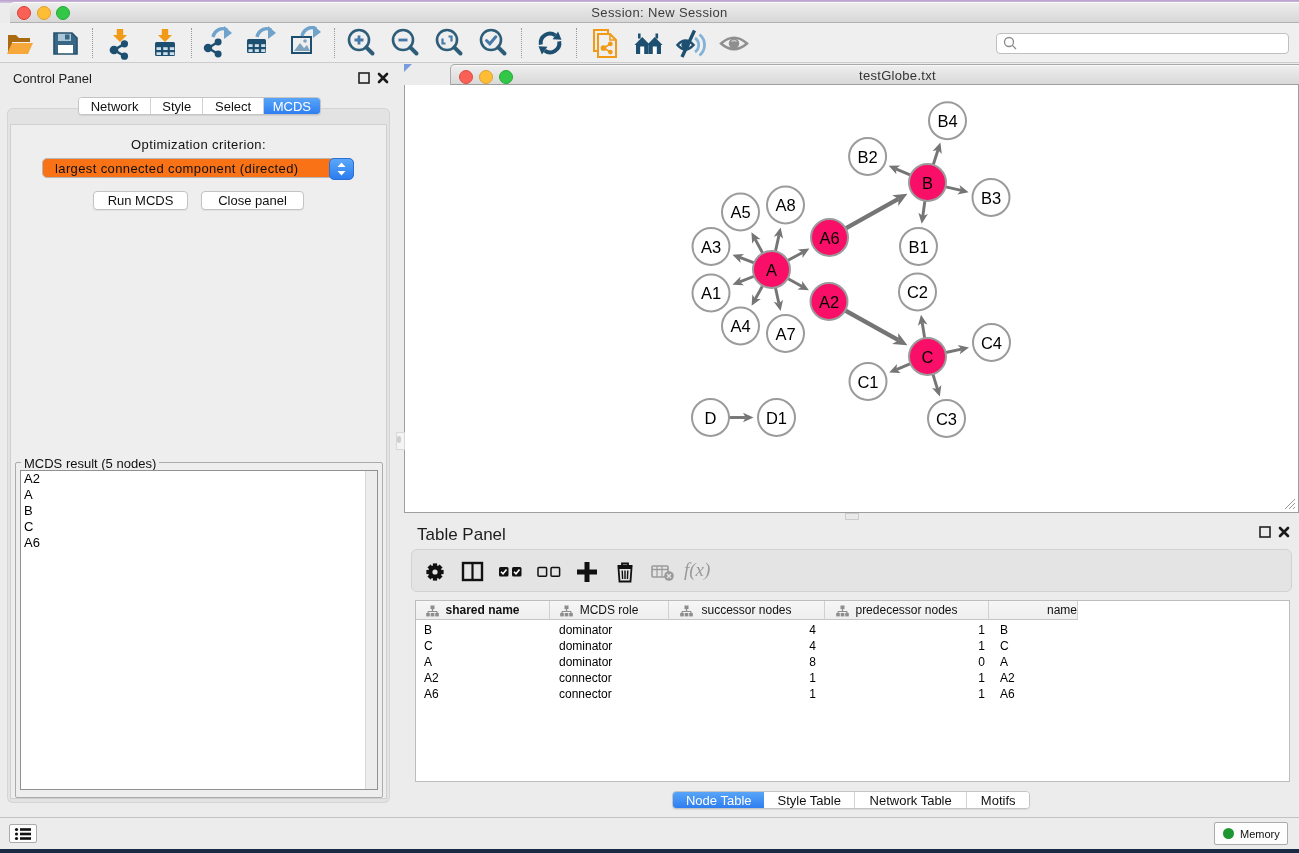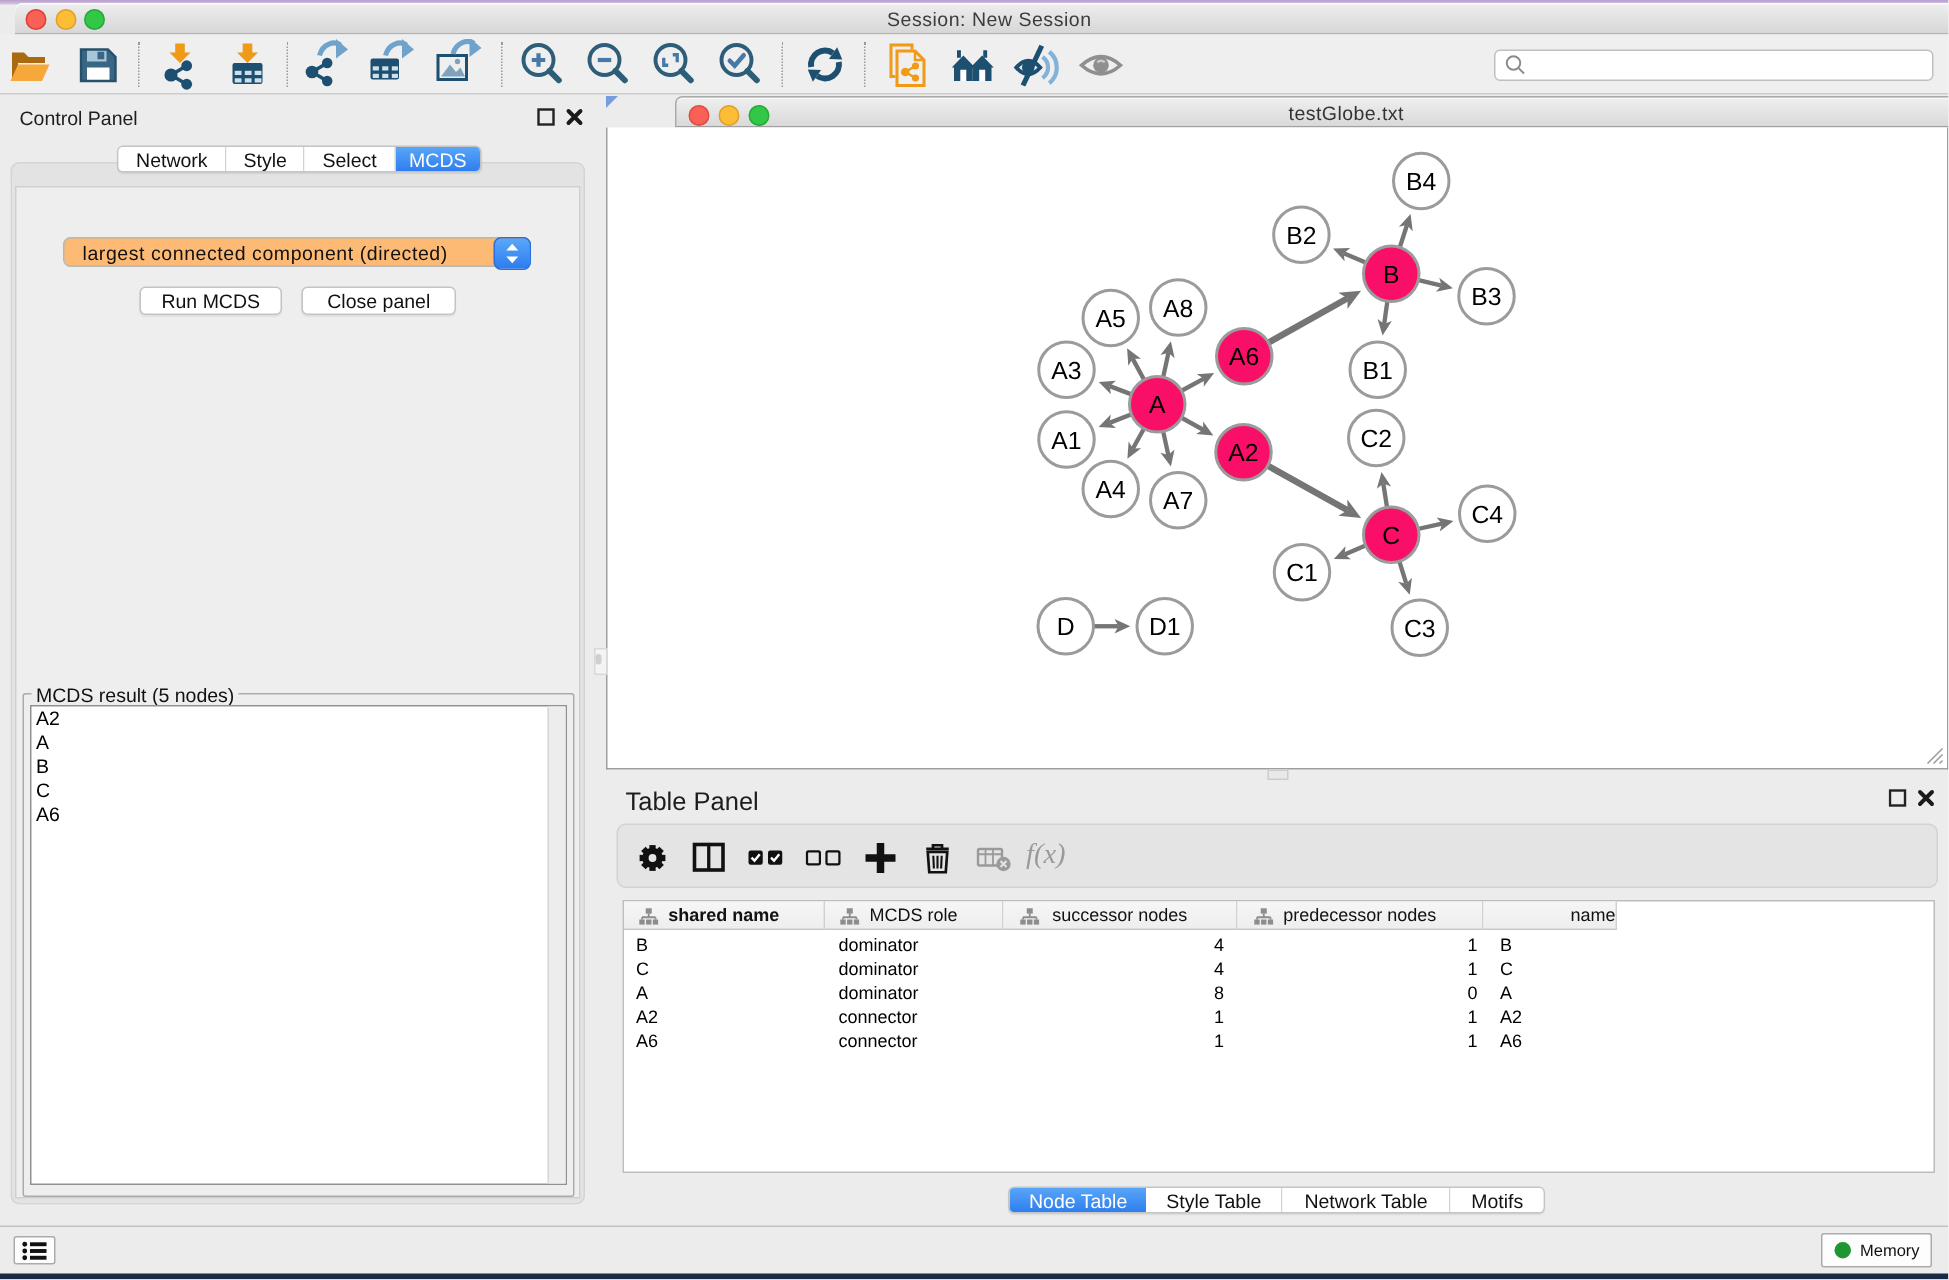--- a/index.html
+++ b/index.html
@@ -22,21 +22,21 @@
   #cp-title{left:13px;top:71px;font-size:13px;color:#1d1d1d;}
   
   .seg{position:absolute;z-index:5;display:flex;background:#ffffff;border:1px solid #c4c4c4;border-radius:4px;overflow:hidden;box-shadow:0 1px 1px rgba(0,0,0,0.08);}
   .seg .s{font-size:13px;color:#111;display:flex;align-items:center;justify-content:center;border-right:1px solid #d2d2d2;background:#fff;}
   .seg .s:last-child{border-right:none;}
   .seg .sel{background:linear-gradient(#59a5f8,#2e7ef0);color:#fff;border-right:none;}
   
   #cp-outer{left:7px;top:108px;width:383px;height:695px;background:#e3e3e3;border-radius:6px;box-shadow:inset 0 0 0 1px #d4d4d4;}
   #cp-inner{left:10px;top:124px;width:377px;height:675px;background:#eeeeee;border:1px solid #cfcfcf;}
   #opt-label{left:0px;top:137px;width:397px;text-align:center;font-size:13px;color:#111;letter-spacing:0.4px;}
-  #dropdown{left:42px;top:158px;width:312px;height:20px;background:#fdba74;border:1px solid #b6b6b6;border-radius:5px;}
+  #dropdown{left:42px;top:158px;width:312px;height:20px;background:#f97316;border:1px solid #b6b6b6;border-radius:5px;}
   #dropdown .txt{position:absolute;left:12px;top:2px;font-size:13px;color:#111;letter-spacing:0.38px;}
   #dropdown .cap{position:absolute;right:-1px;top:-1px;width:23px;height:20px;background:linear-gradient(#5ba7f9,#2b7df0);border-radius:5px;border:1px solid #2b6fd8;}
   .btn{position:absolute;background:#ffffff;border:1px solid #c3c3c3;border-radius:4px;font-size:13px;color:#111;display:flex;align-items:center;justify-content:center;box-shadow:0 1px 1px rgba(0,0,0,0.06);}
   
   #grp{left:15px;top:462px;width:368px;height:336px;border:1px solid #ababab;border-radius:2px;}
   #grp-label{left:21px;top:456px;font-size:13px;color:#111;background:#eeeeee;padding:0 3px;}
   #mcds-list{left:20px;top:470px;width:358px;height:320px;background:#fff;border:1px solid #919191;font-size:13px;color:#000;}
   #mcds-list .li{padding-left:3px;height:16px;line-height:16px;}
   #mcds-scroll{position:absolute;right:0px;top:0px;width:12px;height:318px;background:#ededed;border-left:1px solid #d8d8d8;box-sizing:border-box;}
   
@@ -249,20 +249,21 @@
       <path d="M21 2 L29 10 M29 2 L21 10" stroke="#1a1a1a" stroke-width="2.6" stroke-linecap="round"></path>
     </svg>
   <div class="seg" style="left:78px;top:97px;width:243px;height:18px;">
     <div class="s" style="width:72px;">Network</div>
     <div class="s" style="width:52px;">Style</div>
     <div class="s" style="width:60px;">Select</div>
     <div class="s sel" style="width:57px;">MCDS</div>
   </div>
   <div id="cp-outer" class="abs"></div>
   <div id="cp-inner" class="abs"></div>
+  <div id="opt-label" class="abs">Optimization criterion:</div>
   <div id="dropdown" class="abs">
     <div class="txt">largest connected component (directed)</div>
     <div class="cap"><svg width="23" height="20">
           <path d="M11.5 3.5 L15.5 8 L7.5 8 Z" fill="#fff"></path>
           <path d="M11.5 16.5 L15.5 12 L7.5 12 Z" fill="#fff"></path>
         </svg></div>
   </div>
   <div class="btn" style="left:93px;top:191px;width:95px;height:19px;">Run MCDS</div>
   <div class="btn" style="left:201px;top:191px;width:103px;height:19px;">Close panel</div>
   <div id="grp" class="abs"></div>

